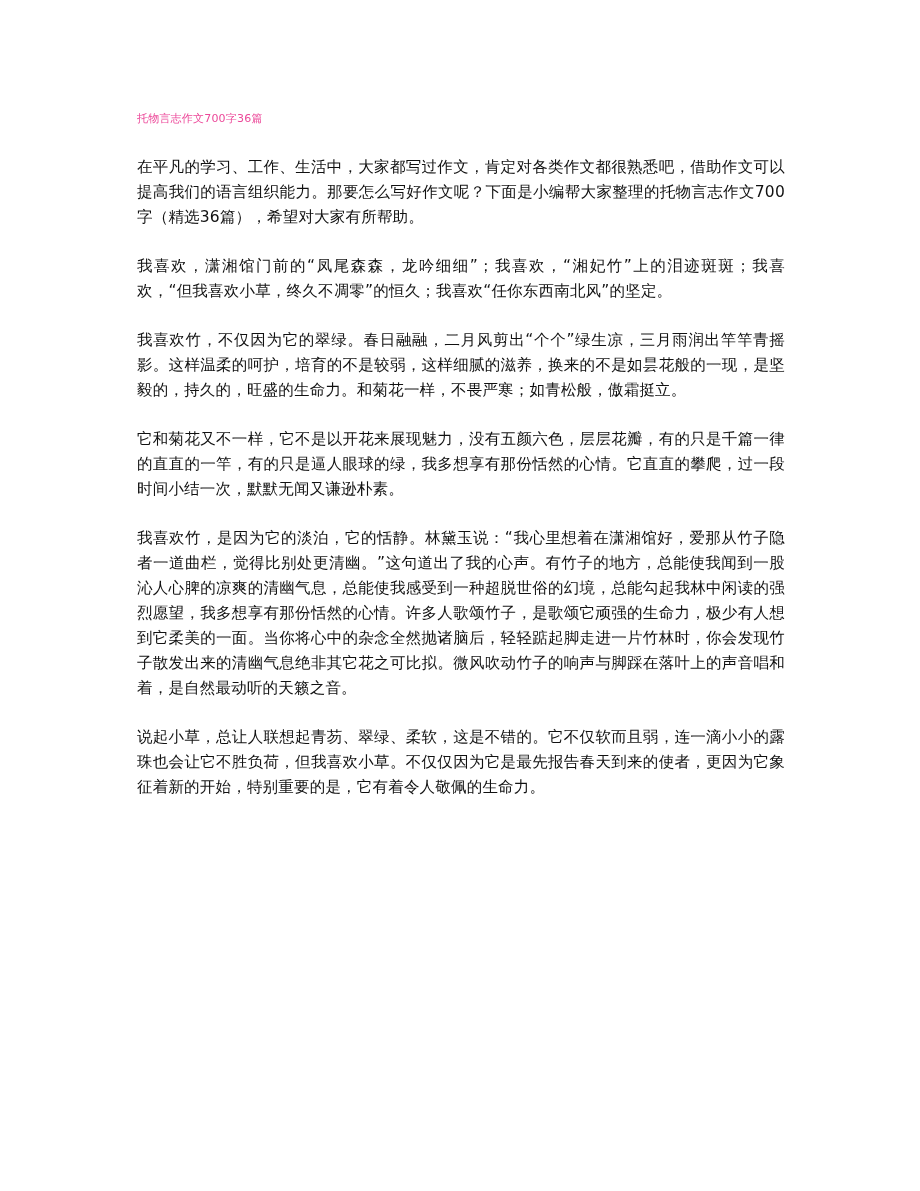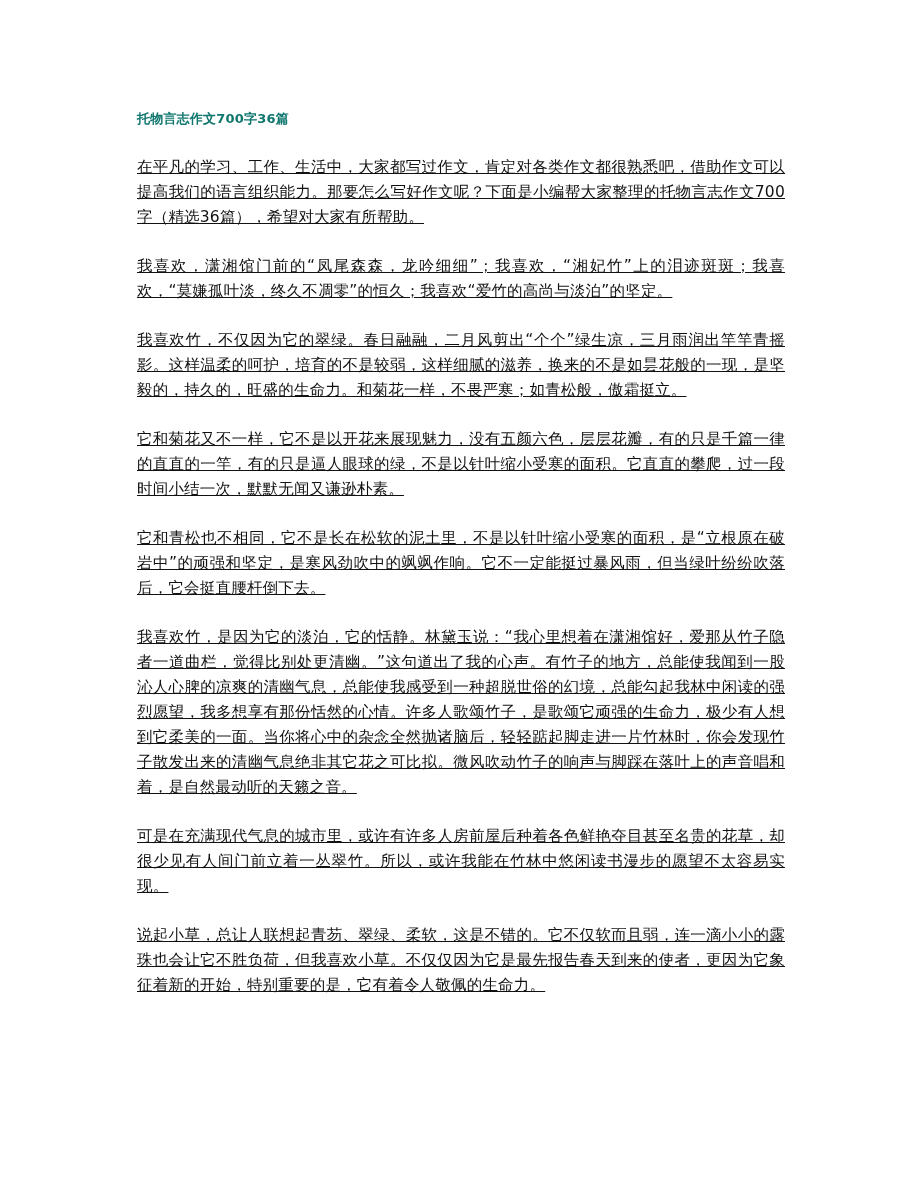--- a/index.html
+++ b/index.html
@@ -10,43 +10,40 @@
     top: 106px;
     width: 648px;
     font-family: "DejaVu Sans", sans-serif;
     font-size: 15.5px;
     line-height: 25px;
     color: #111111;
     letter-spacing: 0.2px;
   }
   .doc-title, .section-title {
     margin: 0 0 24px 0;
-    font-weight: bold;
-    font-size: 13px;
-    color: #0f766e;
+    font-weight: normal;
+    font-size: 11px;
+    color: #ec4899;
   }
   p.para {
     margin: 0 0 24px 0;
     text-align: justify;
     word-break: break-all;
-    text-decoration: underline;
   }
 </style>
 </head>
 <body>
 
 <div class="page">
   <div class="doc-title">托物言志作文700字36篇</div>
   <p class="para">在平凡的学习、工作、生活中，大家都写过作文，肯定对各类作文都很熟悉吧，借助作文可以提高我们的语言组织能力。那要怎么写好作文呢？下面是小编帮大家整理的托物言志作文700字（精选36篇），希望对大家有所帮助。</p>
 
   <div>
-    <p class="para">我喜欢，潇湘馆门前的“凤尾森森，龙吟细细”；我喜欢，“湘妃竹”上的泪迹斑斑；我喜欢，“莫嫌孤叶淡，终久不凋零”的恒久；我喜欢“爱竹的高尚与淡泊”的坚定。</p>
+    <p class="para">我喜欢，潇湘馆门前的“凤尾森森，龙吟细细”；我喜欢，“湘妃竹”上的泪迹斑斑；我喜欢，“但我喜欢小草，终久不凋零”的恒久；我喜欢“任你东西南北风”的坚定。</p>
     <p class="para">我喜欢竹，不仅因为它的翠绿。春日融融，二月风剪出“个个”绿生凉，三月雨润出竿竿青摇影。这样温柔的呵护，培育的不是较弱，这样细腻的滋养，换来的不是如昙花般的一现，是坚毅的，持久的，旺盛的生命力。和菊花一样，不畏严寒；如青松般，傲霜挺立。</p>
-    <p class="para">它和菊花又不一样，它不是以开花来展现魅力，没有五颜六色，层层花瓣，有的只是千篇一律的直直的一竿，有的只是逼人眼球的绿，不是以针叶缩小受寒的面积。它直直的攀爬，过一段时间小结一次，默默无闻又谦逊朴素。</p>
-    <p class="para">它和青松也不相同，它不是长在松软的泥土里，不是以针叶缩小受寒的面积，是“立根原在破岩中”的顽强和坚定，是寒风劲吹中的飒飒作响。它不一定能挺过暴风雨，但当绿叶纷纷吹落后，它会挺直腰杆倒下去。</p>
+    <p class="para">它和菊花又不一样，它不是以开花来展现魅力，没有五颜六色，层层花瓣，有的只是千篇一律的直直的一竿，有的只是逼人眼球的绿，我多想享有那份恬然的心情。它直直的攀爬，过一段时间小结一次，默默无闻又谦逊朴素。</p>
     <p class="para">我喜欢竹，是因为它的淡泊，它的恬静。林黛玉说：“我心里想着在潇湘馆好，爱那从竹子隐者一道曲栏，觉得比别处更清幽。”这句道出了我的心声。有竹子的地方，总能使我闻到一股沁人心脾的凉爽的清幽气息，总能使我感受到一种超脱世俗的幻境，总能勾起我林中闲读的强烈愿望，我多想享有那份恬然的心情。许多人歌颂竹子，是歌颂它顽强的生命力，极少有人想到它柔美的一面。当你将心中的杂念全然抛诸脑后，轻轻踮起脚走进一片竹林时，你会发现竹子散发出来的清幽气息绝非其它花之可比拟。微风吹动竹子的响声与脚踩在落叶上的声音唱和着，是自然最动听的天籁之音。</p>
-    <p class="para">可是在充满现代气息的城市里，或许有许多人房前屋后种着各色鲜艳夺目甚至名贵的花草，却很少见有人间门前立着一丛翠竹。所以，或许我能在竹林中悠闲读书漫步的愿望不太容易实现。</p>
   </div>
 
   <div>
     <p class="para">说起小草，总让人联想起青芴、翠绿、柔软，这是不错的。它不仅软而且弱，连一滴小小的露珠也会让它不胜负荷，但我喜欢小草。不仅仅因为它是最先报告春天到来的使者，更因为它象征着新的开始，特别重要的是，它有着令人敬佩的生命力。</p>
   </div>
 </div>
 
 </body></html>

